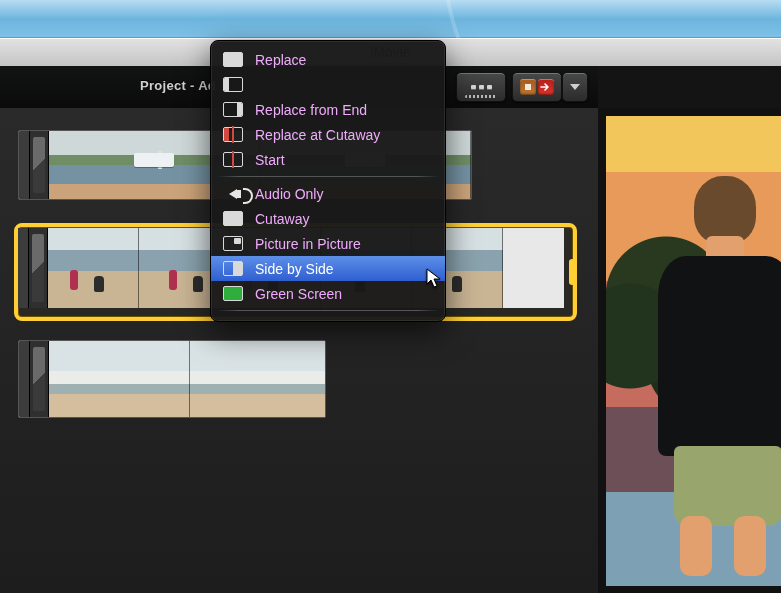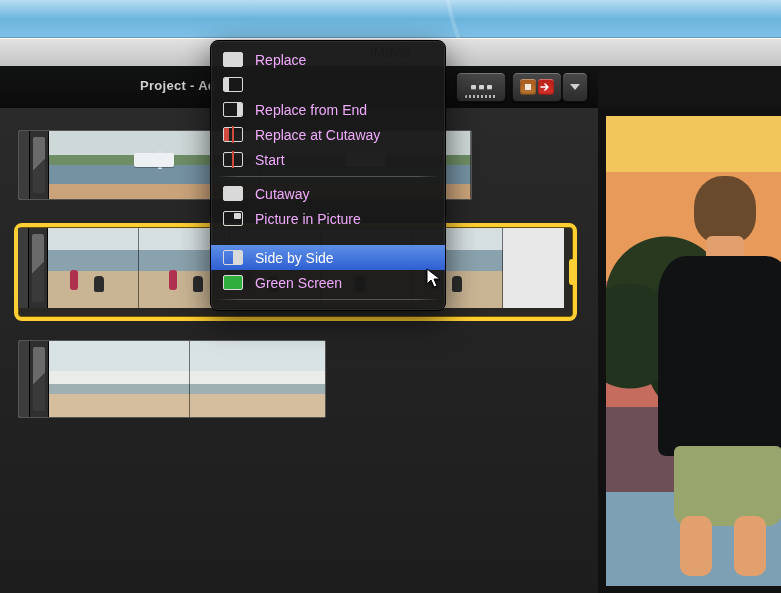--- a/index.html
+++ b/index.html
@@ -299,21 +299,20 @@
     height: 25px;
     padding: 0 14px 0 12px;
     gap: 12px;
     color: #f0abfc;
     font-size: 14px;
     white-space: nowrap;
   }
   .ctx-item.hover {
     background: linear-gradient(to bottom, #5d8fe9 0%, #2e5fd1 100%);
     color: #fff;
-    margin-top: 14px;
   }
   .ctx-sep {
     height: 1px;
     margin: 4px 6px;
     background: linear-gradient(to right, transparent, #555 10%, #555 90%, transparent);
   }
   .ctx-item .ic {
     width: 20px; height: 15px; flex: none;
     display: flex; align-items:center; justify-content:center;
   }
@@ -518,20 +517,26 @@
           <span class="mark"></span>
         </span>
       </span>
     <span>Start</span>
   </div>
 
   <div class="ctx-sep"></div>
 
   <div class="ctx-item">
     <span class="ic">
+        <span class="ic-speaker"></span>
+      </span>
+    <span>Audio Only</span>
+  </div>
+  <div class="ctx-item">
+    <span class="ic">
         <span class="ic-frame fill"></span>
       </span>
     <span>Cutaway</span>
   </div>
   <div class="ctx-item">
     <span class="ic">
         <span class="ic-frame">
           <span class="pip tr"></span>
         </span>
       </span>

